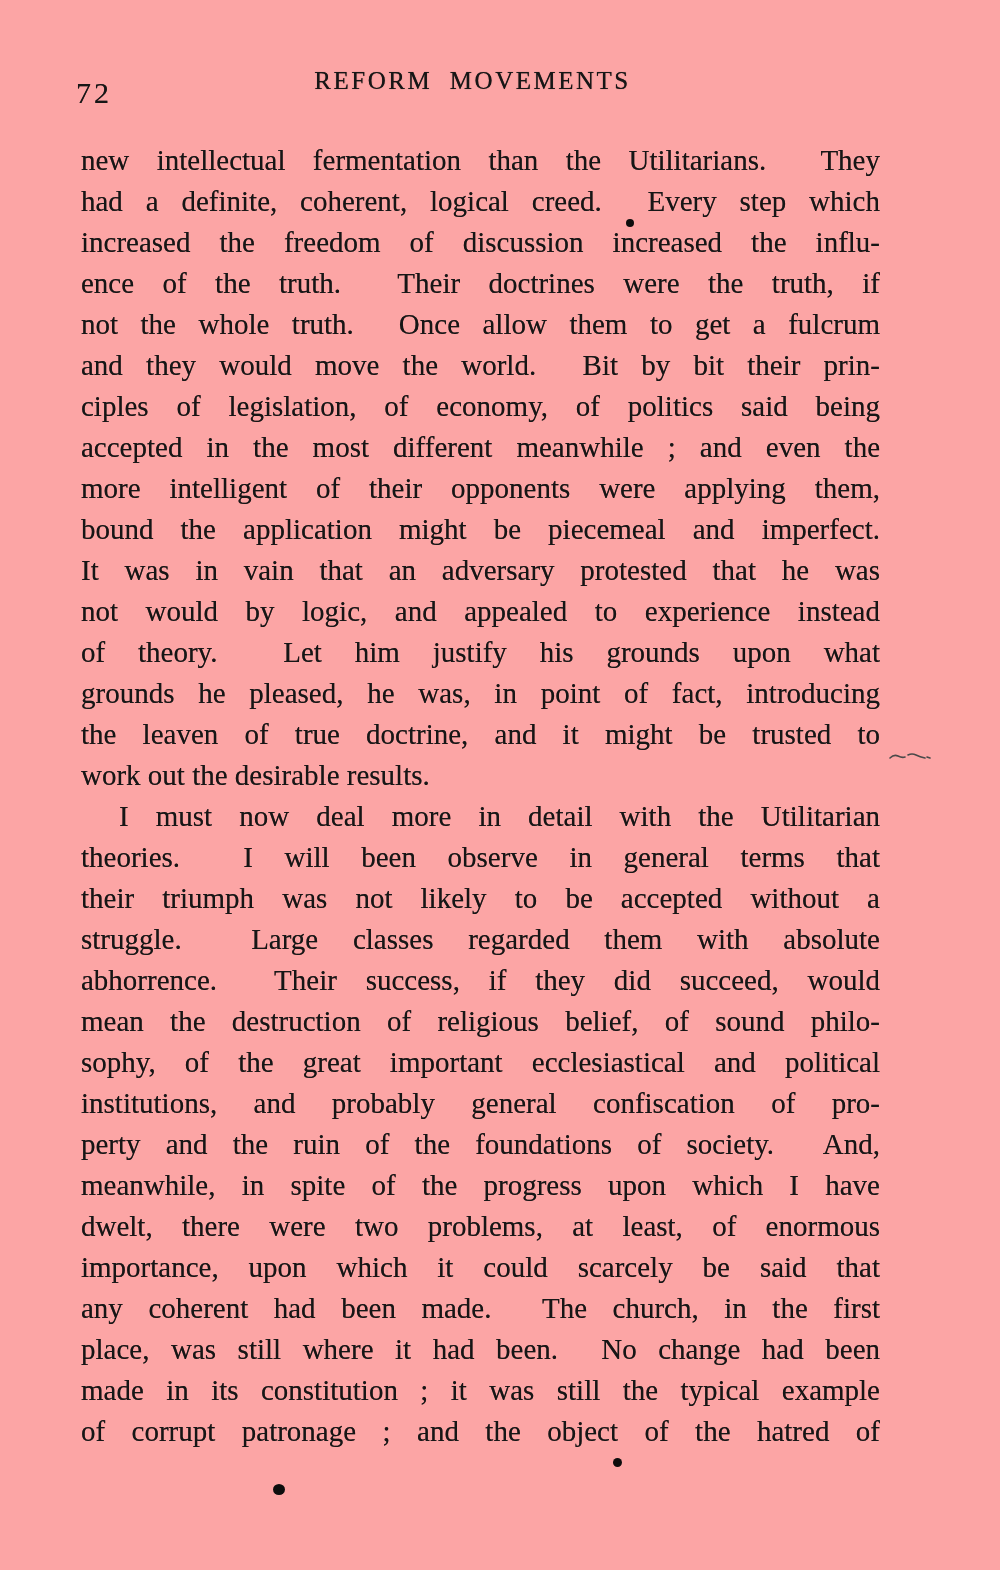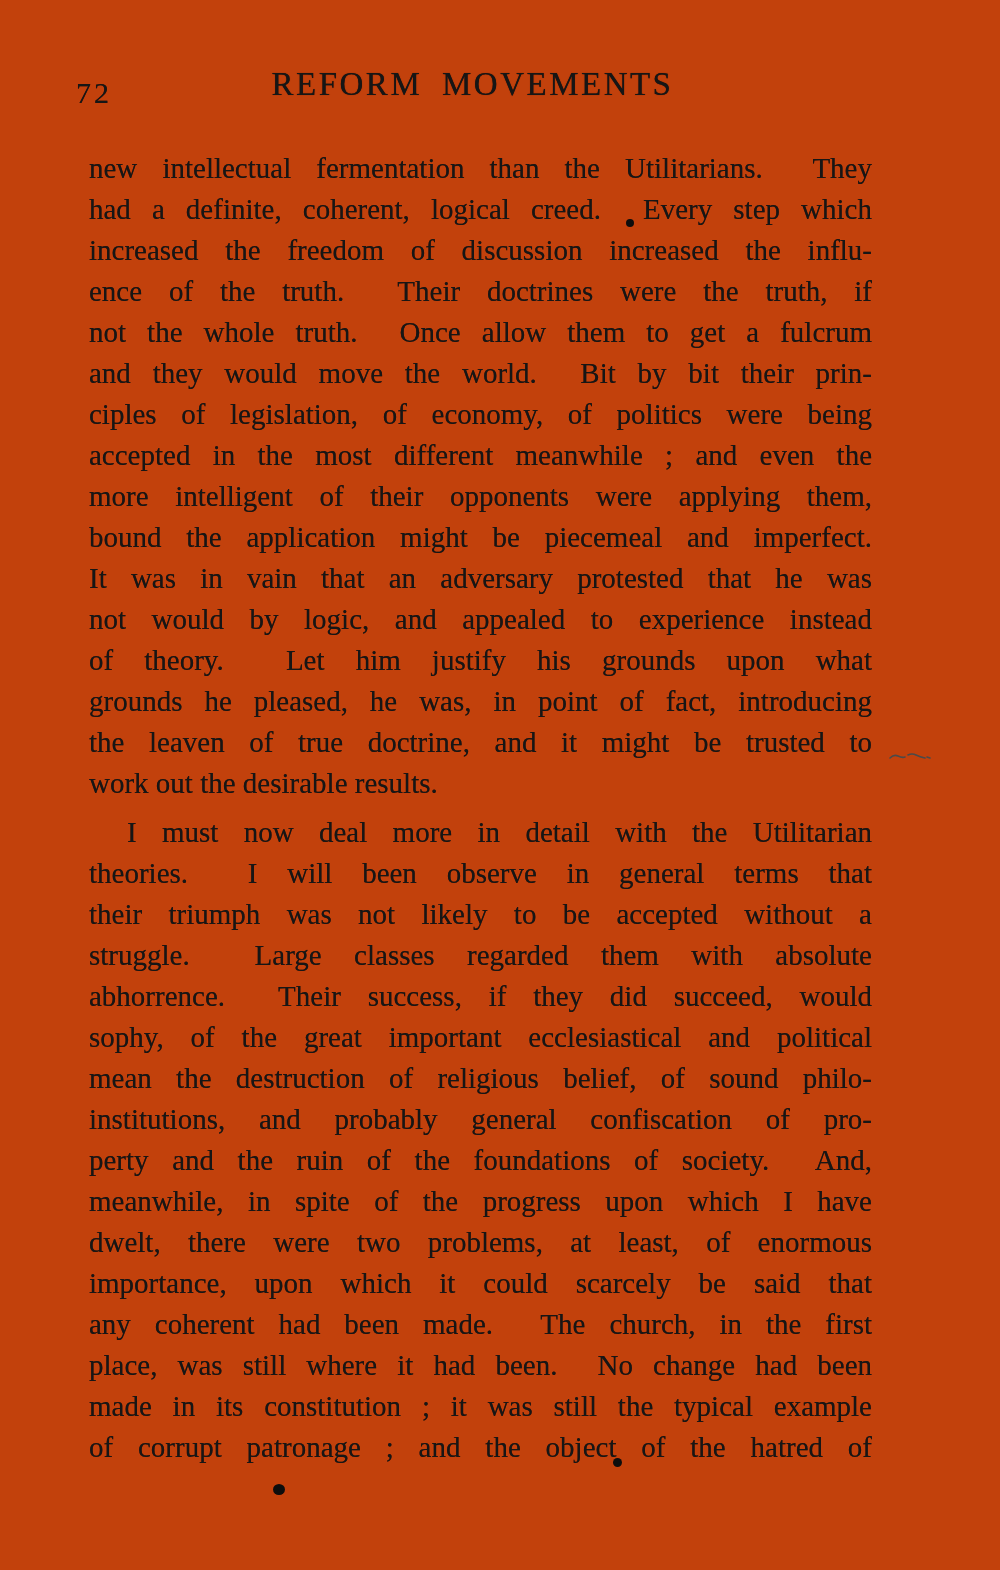--- a/index.html
+++ b/index.html
@@ -4,55 +4,55 @@
 <style>
   html, body {
     margin: 0;
     padding: 0;
     background: #ffffff;
   }
   .page {
     position: relative;
     width: 1000px;
     height: 1570px;
-    background: #c2410c;
+    background: #fca5a5;
     overflow: hidden;
     font-family: "Liberation Serif", "DejaVu Serif", serif;
     color: #161616;
   }
   .page-number {
     position: absolute;
     left: 76px;
     top: 78px;
     font-size: 30px;
     line-height: 1;
     letter-spacing: 3px;
     text-shadow: 0 0 0.6px rgba(0,0,0,0.6);
   }
   .running-title {
     position: absolute;
     left: 73px;
     top: 68px;
     width: 799px;
     text-align: center;
-    font-size: 33px;
+    font-size: 25px;
     line-height: 1;
     letter-spacing: 2.5px;
     word-spacing: 9px;
     text-shadow: 0 0 0.7px rgba(0,0,0,0.75);
     white-space: nowrap;
   }
   .body-text {
     position: absolute;
     left: 81px;
     top: 140px;
     width: 799px;
     font-size: 29px;
   }
-  .paragraph { margin: 8px; padding: 0; }
+  .paragraph { margin: 0; padding: 0; }
   .line {
     height: 41px;
     line-height: 41px;
     text-align: justify;
     text-align-last: justify;
     white-space: pre-wrap;
     overflow: hidden;
     text-shadow: 0 0 0.6px rgba(0,0,0,0.55);
   }
   .line.indent { text-indent: 38px; }
@@ -83,39 +83,39 @@
   <span class="running-title">REFORM MOVEMENTS</span>
 
   <div class="body-text" id="body-text">
       <div class="paragraph">
         <div class="line">new intellectual fermentation than the Utilitarians.  They</div>
         <div class="line">had a definite, coherent, logical creed.  Every step which</div>
         <div class="line">increased the freedom of discussion increased the influ-</div>
         <div class="line">ence of the truth.  Their doctrines were the truth, if</div>
         <div class="line">not the whole truth.  Once allow them to get a fulcrum</div>
         <div class="line">and they would move the world.  Bit by bit their prin-</div>
-        <div class="line">ciples of legislation, of economy, of politics were being</div>
+        <div class="line">ciples of legislation, of economy, of politics said being</div>
         <div class="line">accepted in the most different meanwhile ; and even the</div>
         <div class="line">more intelligent of their opponents were applying them,</div>
         <div class="line">bound the application might be piecemeal and imperfect.</div>
         <div class="line">It was in vain that an adversary protested that he was</div>
         <div class="line">not would by logic, and appealed to experience instead</div>
         <div class="line">of theory.  Let him justify his grounds upon what</div>
         <div class="line">grounds he pleased, he was, in point of fact, introducing</div>
         <div class="line">the leaven of true doctrine, and it might be trusted to</div>
         <div class="line unjust">work out the desirable results.</div>
       </div>
       <div class="paragraph">
         <div class="line indent">I must now deal more in detail with the Utilitarian</div>
         <div class="line">theories.  I will been observe in general terms that</div>
         <div class="line">their triumph was not likely to be accepted without a</div>
         <div class="line">struggle.  Large classes regarded them with absolute</div>
         <div class="line">abhorrence.  Their success, if they did succeed, would</div>
+        <div class="line">mean the destruction of religious belief, of sound philo-</div>
         <div class="line">sophy, of the great important ecclesiastical and political</div>
-        <div class="line">mean the destruction of religious belief, of sound philo-</div>
         <div class="line">institutions, and probably general confiscation of pro-</div>
         <div class="line">perty and the ruin of the foundations of society.  And,</div>
         <div class="line">meanwhile, in spite of the progress upon which I have</div>
         <div class="line">dwelt, there were two problems, at least, of enormous</div>
         <div class="line">importance, upon which it could scarcely be said that</div>
         <div class="line">any coherent had been made.  The church, in the first</div>
         <div class="line">place, was still where it had been.  No change had been</div>
         <div class="line">made in its constitution ; it was still the typical example</div>
         <div class="line">of corrupt patronage ; and the object of the hatred of</div>
       </div>

